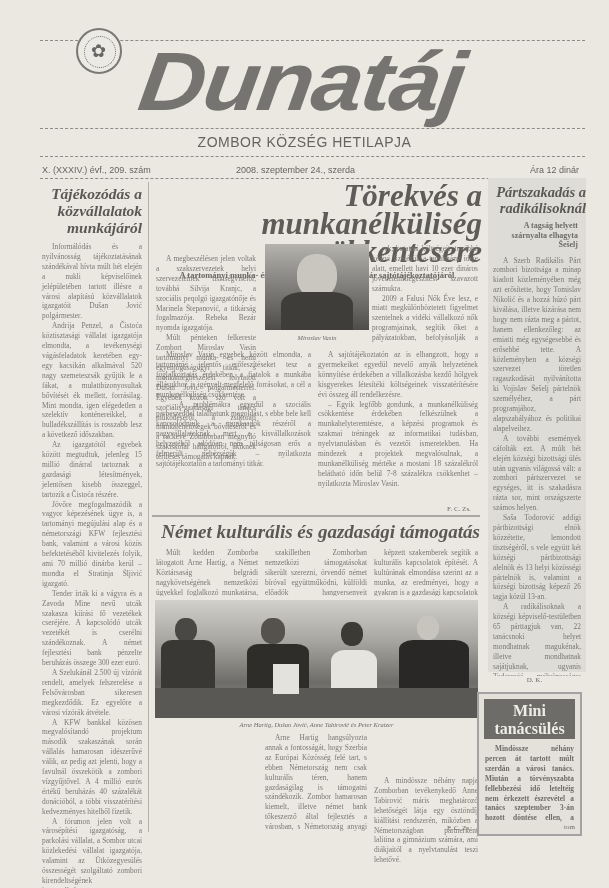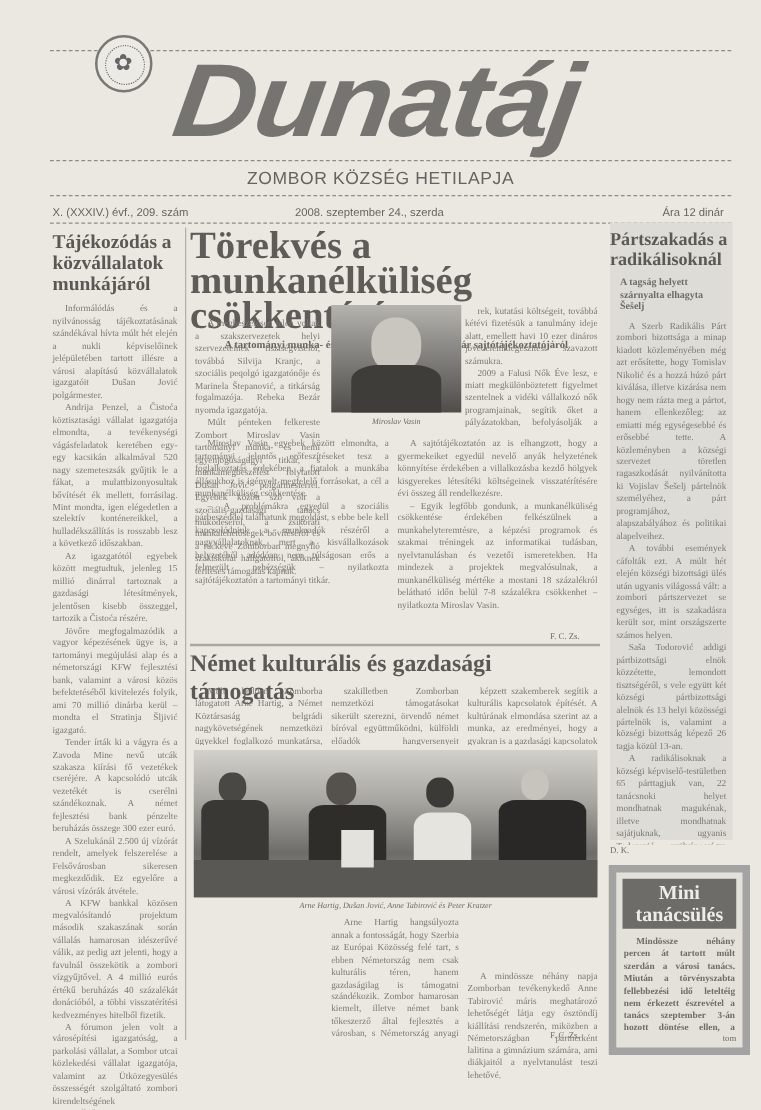--- a/index.html
+++ b/index.html
@@ -25,31 +25,31 @@
     position:absolute; left:140px; top:36px; width:360px; height:90px;
     font-family:"Liberation Sans", sans-serif; font-weight:700; font-style:italic;
     font-size:92px; line-height:90px; color:#767471; letter-spacing:-2px;
     transform:skewX(-8deg) scaleY(0.9);
   }
   .subtitle { position:absolute; left:0; width:609px; top:134px; text-align:center;
     font-family:"Liberation Sans", sans-serif; font-size:14px; color:#656360; letter-spacing:0.5px; }
   .metaline { position:absolute; top:165px; font-family:"Liberation Sans", sans-serif; font-size:9px; color:#66645f; }
 
   .col { position:absolute; }
-  .headline-l { text-align:left; font-weight:700; color:#5a5855; }
+  .headline-l { text-align:right; font-weight:700; color:#5a5855;font-style:italic; }
   .bodytext { font-size:7.4px; line-height:9.9px; color:#7a7873; text-align:justify; }
   .bodytext p { margin:0; text-indent:10px; }
-  .sig { text-align:left; font-size:7px; color:#6e6c68; }
+  .sig { text-align:center; font-size:7px; color:#6e6c68; }
 
   .sidebar-box { position:absolute; left:488px; top:178px; width:98px; height:494px; background:#dedcd6; }
   .photo {
     position:absolute; background:#8f8d89; overflow:hidden;
   }
   .caption { position:absolute; font-size:6.5px; font-style:italic; color:#6d6b66; text-align:center; }
-  .mini-box { position:absolute; left:487px; top:692px; width:101px; height:140px; border:6px solid #a3a3a3; background:#e3e1da; }
+  .mini-box { position:absolute; left:477px; top:692px; width:101px; height:140px; border:2px solid #a3a3a3; background:#e3e1da; }
   .mini-title { position:absolute; left:5px; top:5px; width:91px; height:40px; background:#6e6c69; color:#eeece6;
     font-weight:700; font-size:16px; line-height:18px; text-align:center; padding-top:3px; box-sizing:border-box; }
   .rule { position:absolute; height:2px; background:#a9a7a2; }
   .vrule { position:absolute; width:1px; background:#b3b1ab; }
 </style>
 </head>
 <body>
 
 <div class="page">
 
@@ -139,24 +139,24 @@
   <div class="col bodytext" style="left:265px; top:733px; width:102px; height:100px; overflow:hidden;">
     <p>Arne Hartig hangsúlyozta annak a fontosságát, hogy Szerbia az Európai Közösség felé tart, s ebben Németország nem csak kulturális téren, hanem gazdaságilag is támogatni szándékozik. Zombor hamarosan kiemelt, illetve német bank tőkeszerző által fejlesztés a városban, s Németország anyagi támogatásával</p>
   </div>
   <div class="col bodytext" style="left:374px; top:776px; width:104px; height:92px; overflow:hidden;">
     <p>A mindössze néhány napja Zomborban tevékenykedő Anne Tabirović máris meghatározó lehetőségét látja egy ösztöndíj kiállítási rendszerén, miközben a Németországban pártnerként lalitina a gimnázium számára, ami diákjaitól a nyelvtanulást teszi lehetővé.</p>
   </div>
   <div class="sig" style="position:absolute; left:440px; top:824px; width:38px;">F. C. Zs.</div>
 
   <div class="sidebar-box">
     <div class="headline-l" style="font-size:14.5px; line-height:16px; margin-top:6px; color:#5b5956;">Pártszakadás a radikálisoknál</div>
-    <div style="text-align:left; font-size:8px; line-height:9.5px; font-weight:700; color:#6e6c68; margin:5px 8px 6px;">A tagság helyett szárnyalta elhagyta Šešelj</div>
+    <div style="text-align:right; font-size:8px; line-height:9.5px; font-weight:700; color:#6e6c68; margin:5px 8px 6px;">A tagság helyett szárnyalta elhagyta Šešelj</div>
     <div class="bodytext" style="margin:0 5px; height:420px; overflow:hidden;">
       <p>A Szerb Radikális Párt zombori bizottsága a minap kiadott közleményében még azt erősítette, hogy Tomislav Nikolić és a hozzá húzó párt kiválása, illetve kizárása nem hogy nem rázta meg a pártot, hanem ellenkezőleg: az emiatti még egységesebbé és erősebbé tette. A közleményben a községi szervezet töretlen ragaszkodását nyilvánította ki Vojislav Šešelj pártelnök személyéhez, a párt programjához, alapszabályához és politikai alapelveihez.</p>
-      <p>A további események cáfolták ezt. A múlt hét elején községi bizottsági ülés után ugyanis világossá vált: a zombori pártszervezet se egységes, itt is szakadásra került sor, mint országszerte számos helyen.</p>
+      <p>A további események cáfolták ezt. A múlt hét elején községi bizottsági ülés után ugyanis világossá vált: a zombori pártszervezet se egységes, itt is szakadásra rázta sor, mint országszerte számos helyen.</p>
       <p>Saša Todorović addigi pártbizottsági elnök közzétette, lemondott tisztségéről, s vele együtt két községi pártbizottsági alelnök és 13 helyi közösségi pártelnök is, valamint a községi bizottság képező 26 tagja közül 13-an.</p>
       <p>A radikálisoknak a községi képviselő-testületben 65 párttagjuk van, 22 tanácsnoki helyet mondhatnak magukénak, illetve mondhatnak sajátjuknak, ugyanis Todorović nyilvánosságra hozta, tanácsnokaik közül 16-an tesznek le hűségesküt az új párthoz.</p>
 
     </div>
     <div class="sig" style="margin-right:5px;">D. K.</div>
   </div>
 
   <div class="mini-box">
     <div class="mini-title">Mini tanácsülés</div>
     <div class="bodytext" style="position:absolute; left:6px; top:50px; width:89px; height:78px; overflow:hidden; font-weight:700; color:#6e6c68;">

